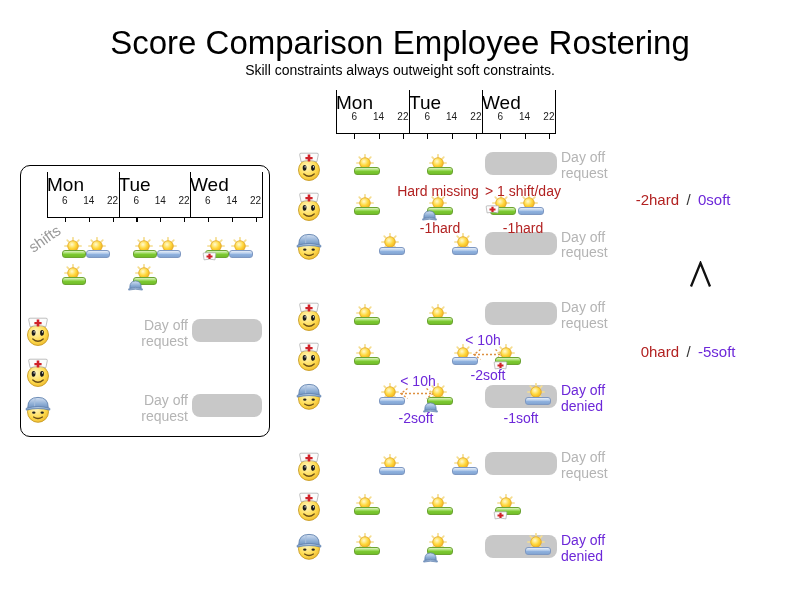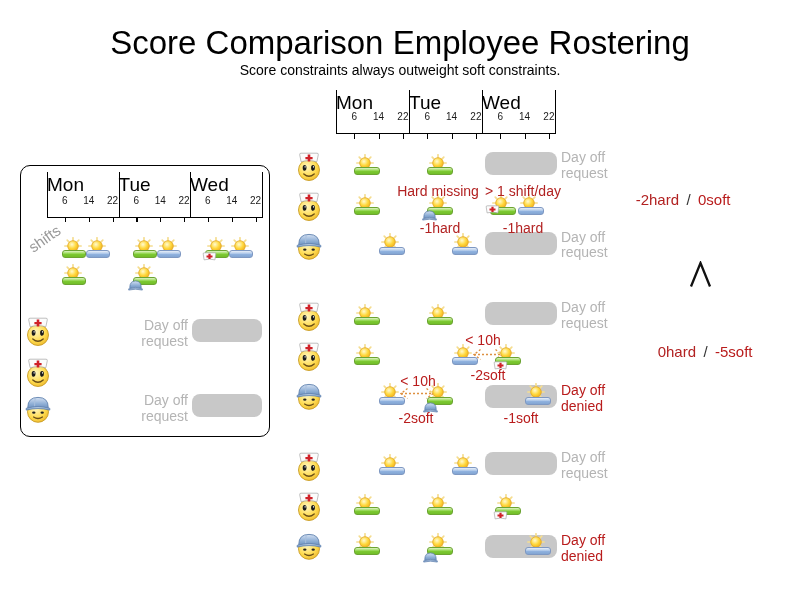--- a/index.html
+++ b/index.html
@@ -5,21 +5,21 @@
 html,body{margin:0;padding:0;background:#fff;width:800px;height:600px;overflow:hidden}
 body{font-family:"Liberation Sans",sans-serif;position:relative;color:#000}
 .abs{position:absolute}
 #title{top:24px;left:0;width:800px;text-align:center;font-size:33px;white-space:nowrap}
 #subtitle{top:62px;left:0;width:800px;text-align:center;font-size:14px}
 .bar{height:8px;border-radius:3px;box-sizing:border-box;z-index:2}
 .bar.green{background:linear-gradient(180deg,#dff3c4 0%,#9ada5c 40%,#7cc832 58%,#72be28 100%);border:1px solid #6ca432}
 .bar.blue{background:linear-gradient(180deg,#e7eef8 0%,#b4cceb 40%,#8fb1de 58%,#82a5d2 100%);border:1px solid #7e98c2}
 .dayoff{background:#c8c8c8;border-radius:8px;z-index:0}
 .ann{white-space:nowrap;font-size:14px;line-height:15px;transform:translateX(-50%);z-index:4}
-.hardc{color:#b22222}.softc{color:#b91c1c}.grayc{color:#b4b4b4}
+.hardc{color:#b22222}.softc{color:#6d28d9}.grayc{color:#b4b4b4}
 .sidelabel{font-size:14px;line-height:15.5px;white-space:nowrap}
 .score{font-size:15px;line-height:15px;white-space:nowrap}
 .score .h{display:inline-block;width:59px;text-align:right}
 .score .s1{display:inline-block;width:19px;text-align:center;color:#333}
 .legendbox{border:1.5px solid #000;border-radius:10px;background:#fff}
 .shiftslabel{font-size:15px;color:#999;transform:rotate(-35deg);transform-origin:0 50%;white-space:nowrap}
 .daylab{text-align:left;font-size:19px;line-height:19px}
 .ticklab{text-align:center;font-size:10px;line-height:10px;color:#1a1a1a}
 .ln{background:#000}
 .sunz{z-index:1}.ovz{z-index:3}.iconz{z-index:3}
@@ -41,21 +41,21 @@
       </radialGradient>
 <linearGradient id="helmG" x1="0" y1="0" x2="0" y2="1">
         <stop offset="0%" stop-color="#d5e1f2"></stop>
         <stop offset="60%" stop-color="#8fafd6"></stop>
         <stop offset="100%" stop-color="#6e92c0"></stop>
       </linearGradient>
 </defs>
 </svg>
 
 <div id="title" class="abs">Score Comparison Employee Rostering</div>
-<div id="subtitle" class="abs">Score constraints always outweight soft constraints.</div>
+<div id="subtitle" class="abs">Skill constraints always outweight soft constraints.</div>
 <div id="diagram">
     <div class="abs ln" style="left:336px;top:90px;width:1.4px;height:43px"></div>
     <div class="abs daylab" style="left:336px;top:93px;width:73px">Mon</div>
     <div class="abs ticklab" style="left:346.25px;top:112px;width:16px">6</div>
     <div class="abs ln" style="left:354.25px;top:133px;width:1.2px;height:6px"></div>
     <div class="abs ticklab" style="left:370.5833333333333px;top:112px;width:16px">14</div>
     <div class="abs ln" style="left:378.5833333333333px;top:133px;width:1.2px;height:6px"></div>
     <div class="abs ticklab" style="left:394.91666666666663px;top:112px;width:16px">22</div>
     <div class="abs ln" style="left:402.91666666666663px;top:133px;width:1.2px;height:6px"></div>
     <div class="abs ln" style="left:409px;top:90px;width:1.4px;height:43px"></div>
@@ -605,17 +605,17 @@
     <div class="abs ann hardc" style="left:438px;top:184px">Hard missing</div>
     <div class="abs ann hardc" style="left:440px;top:221px">-1hard</div>
     <div class="abs ann hardc" style="left:523px;top:184px">&gt; 1 shift/day</div>
     <div class="abs ann hardc" style="left:523px;top:221px">-1hard</div>
     <div class="abs ann softc" style="left:483px;top:333px">&lt; 10h</div>
     <div class="abs ann softc" style="left:488px;top:368px">-2soft</div>
     <div class="abs ann softc" style="left:418px;top:374px">&lt; 10h</div>
     <div class="abs ann softc" style="left:416px;top:411px">-2soft</div>
     <div class="abs ann softc" style="left:521px;top:411px">-1soft</div>
     <div class="abs score" style="left:620px;top:192px"><span class="h hardc">-2hard</span><span class="s1">/</span><span class="softc">0soft</span></div>
-    <div class="abs score" style="left:637px;top:344px"><span class="h hardc">0hard</span><span class="s1">/</span><span class="softc">-5soft</span></div>
+    <div class="abs score" style="left:620px;top:344px"><span class="h hardc">0hard</span><span class="s1">/</span><span class="softc">-5soft</span></div>
     <div class="abs " style="left:688px;top:261px;width:25px;height:27px"><svg width="25" height="27" viewBox="0 0 25 27">
         <path d="M3,25.5 L12.5,2 L22,25.5" stroke="#111" stroke-width="2.3" fill="none"></path>
       </svg></div>
   </div>
 
 </body></html>

